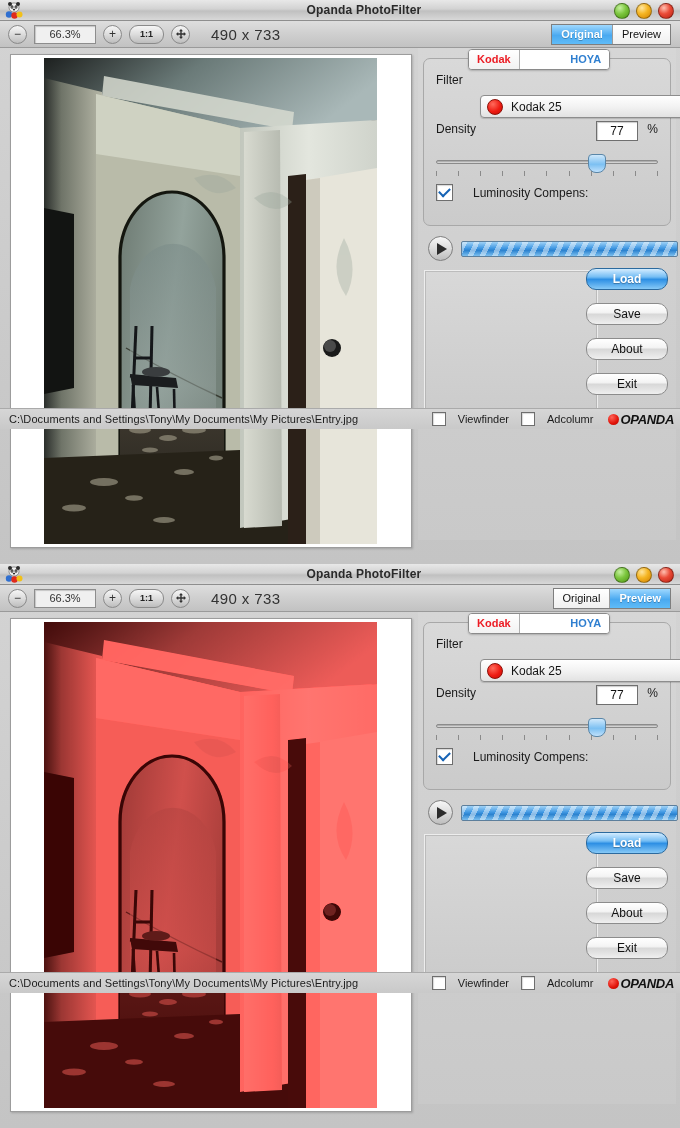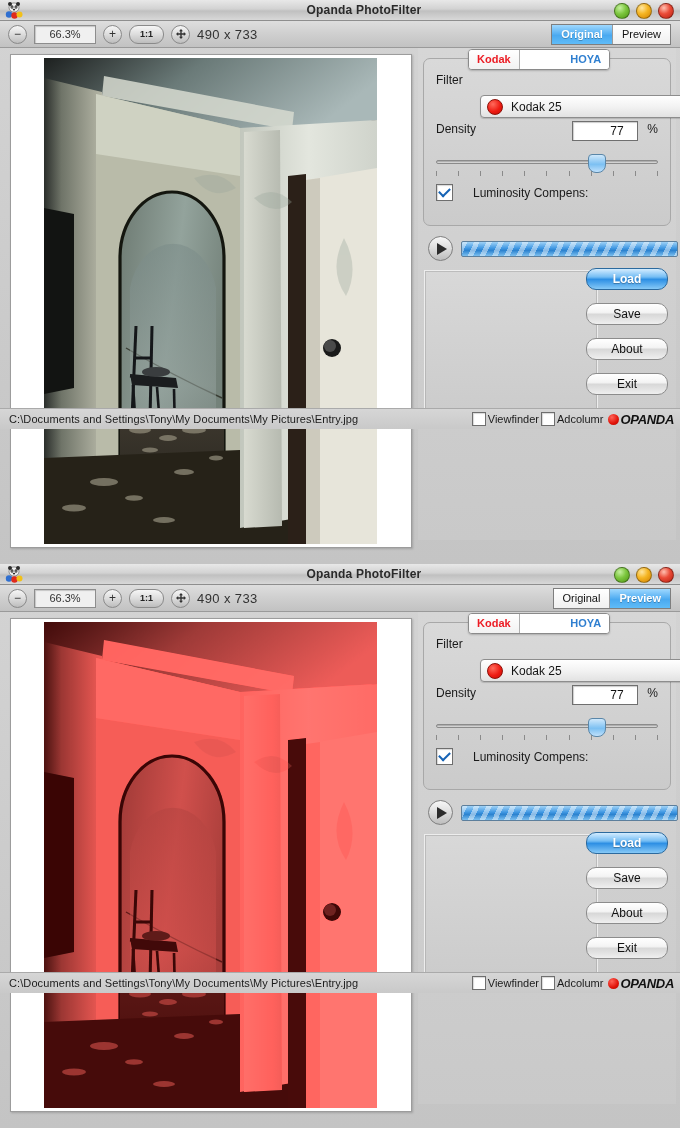--- a/index.html
+++ b/index.html
@@ -54,21 +54,21 @@
     background:linear-gradient(180deg,#f6f6f6 0%,#dcdcdc 50%,#bdbdbd 100%);
     border:1px solid #8a8a8a;
     display:flex;align-items:center;justify-content:center;
     font-size:9px;color:#222;font-weight:bold;
   }
   .zoomfield{
     width:60px;height:17px;background:#f0f0f0;border:1px solid #8d8d8d;
     box-shadow:inset 1px 1px 1px rgba(0,0,0,.18);
     font-size:11px;color:#333;text-align:center;line-height:17px;
   }
-  .dims{font-size:13px;color:#333;letter-spacing:.4px;}
+  .dims{font-size:15px;color:#333;margin-left:14px;letter-spacing:.4px;}
   .segmented{
     position:absolute;right:9px;top:3px;display:flex;height:19px;
     border:1px solid #7e7e7e;border-radius:0;overflow:hidden;
     background:#fff;
   }
   .seg{
     padding:0 9px;font-size:11px;color:#111;line-height:19px;
     background:linear-gradient(180deg,#ffffff 0%,#f0f0f0 100%);
     border-right:1px solid #9b9b9b;
   }
@@ -139,21 +139,21 @@
     display:flex;align-items:center;justify-content:center;
   }
   .arrow-tri{
     width:0;height:0;border-left:5px solid transparent;border-right:5px solid transparent;
     border-top:6px solid #0e3f6b;
   }
   .densityfield{
     position:absolute;right:32px;top:62px;width:40px;height:18px;
     background:#fff;border:1px solid #6f6f6f;
     box-shadow:inset 1px 1px 1px rgba(0,0,0,.2);
-    font-size:12px;color:#111;text-align:center;line-height:18px;padding-left:24px;
+    font-size:12px;color:#111;text-align:center;line-height:18px;
   }
   .pct{position:absolute;right:12px;top:63px;font-size:12px;color:#1a1a1a;}
 
   .slider{
     position:absolute;left:12px;top:97px;width:222px;height:10px;
   }
   .track{
     position:absolute;left:0;top:4px;width:222px;height:4px;border-radius:2px;
     background:linear-gradient(180deg,#9d9d9d 0%,#c8c8c8 60%,#e3e3e3 100%);
     border:1px solid #8b8b8b;box-sizing:border-box;
@@ -216,21 +216,21 @@
   }
 
   
   .statusbar{
     position:relative;height:20px;
     background:linear-gradient(180deg,#d6d6d6 0%,#c9c9c9 100%);
     border-top:1px solid #aaa;
     display:flex;align-items:center;
   }
   .path{font-size:11px;color:#1b1b1b;margin-left:9px;letter-spacing:.1px;}
-  .status-right{position:absolute;right:6px;top:0;height:20px;display:flex;align-items:center;gap:2px;}
+  .status-right{position:absolute;right:6px;top:0;height:20px;display:flex;align-items:center;gap:12px;}
   .cbsmall{
     width:12px;height:12px;background:#fff;border:1px solid #6e6e6e;
     box-shadow:inset 1px 1px 1px rgba(0,0,0,.16);
   }
   .smalllabel{font-size:11px;color:#1b1b1b;}
   .panda-logo{display:flex;align-items:center;gap:1px;margin-left:3px;font-style:italic;}
   .panda-dot{
     width:11px;height:11px;border-radius:50%;
     background:radial-gradient(circle at 35% 30%,#ff6257 0%,#e01208 60%,#a80d05 100%);
   }

